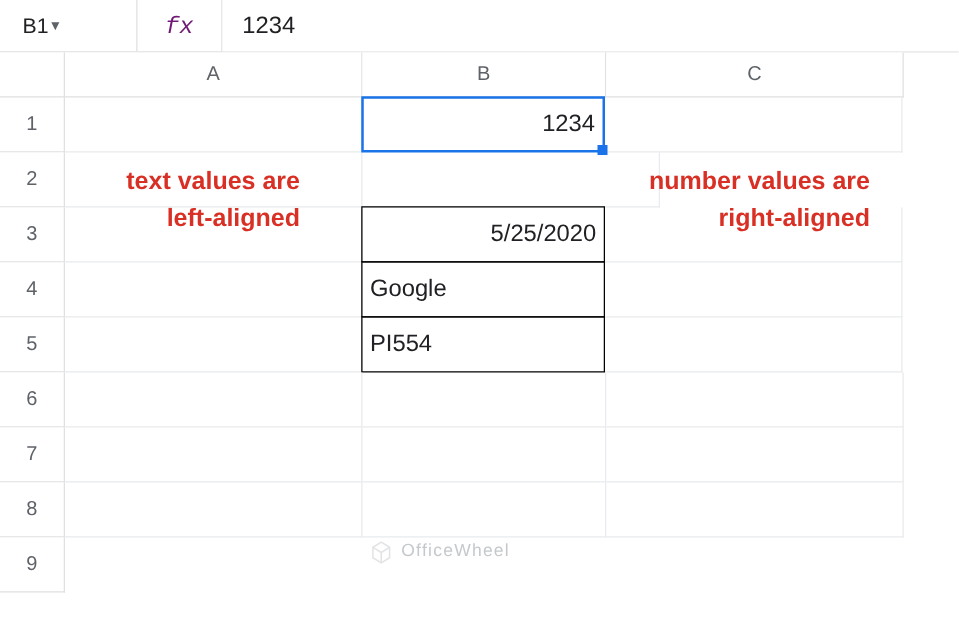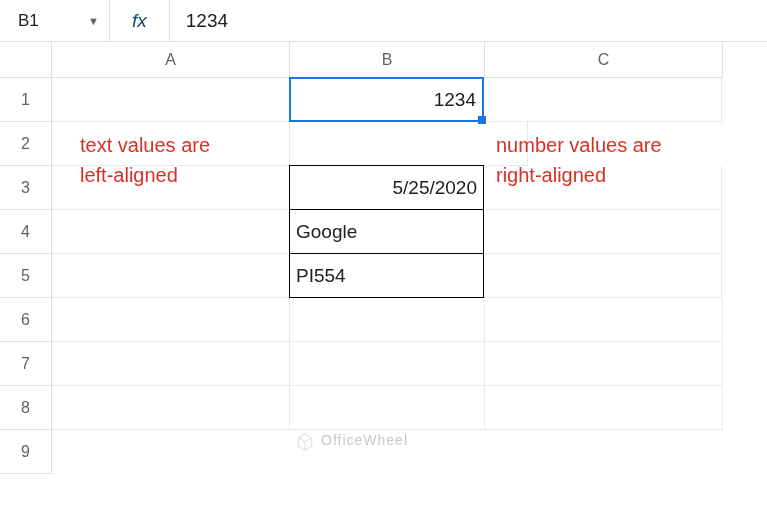--- a/index.html
+++ b/index.html
@@ -16,35 +16,35 @@
     align-items: center;
     height: 42px;
     border-bottom: 1px solid #e0e0e0;
     background: #fff;
   }
   .name-box {
     width: 110px;
     padding: 0 10px 0 18px;
     display: flex;
     align-items: center;
-    justify-content: space-between;
+    justify-content: flex-start;
     font-size: 17px;
     color: #202124;
     border-right: 1px solid #e0e0e0;
     height: 100%;
   }
   .name-box .dropdown-arrow {
     color: #5f6368;
     font-size: 11px;
   }
   .fx-label {
     padding: 0 22px;
     font-style: italic;
-    font-family: Liberation Sans, sans-serif;
-    color: #0c4a6e;
+    font-family: Liberation Mono, monospace;
+    color: #701a75;
     font-size: 19px;
     border-right: 1px solid #e0e0e0;
     height: 100%;
     display: flex;
     align-items: center;
   }
   .formula-input {
     flex: 1;
     padding: 0 16px;
     font-size: 19px;
@@ -138,24 +138,25 @@
     width: 8px;
     height: 8px;
     background: #1a73e8;
     right: -4px;
     bottom: -4px;
     z-index: 6;
   }
   .annotation {
     position: absolute;
     color: #d93025;
-    font-weight: normal;
+    font-weight: bold;
     font-size: 20px;
     line-height: 1.5;
     pointer-events: none;
+    text-align: right;
   }
   .annotation-left {
     left: 80px;
     top: 130px;
     width: 160px;
   }
   .annotation-right {
     left: 496px;
     top: 130px;
     width: 200px;

